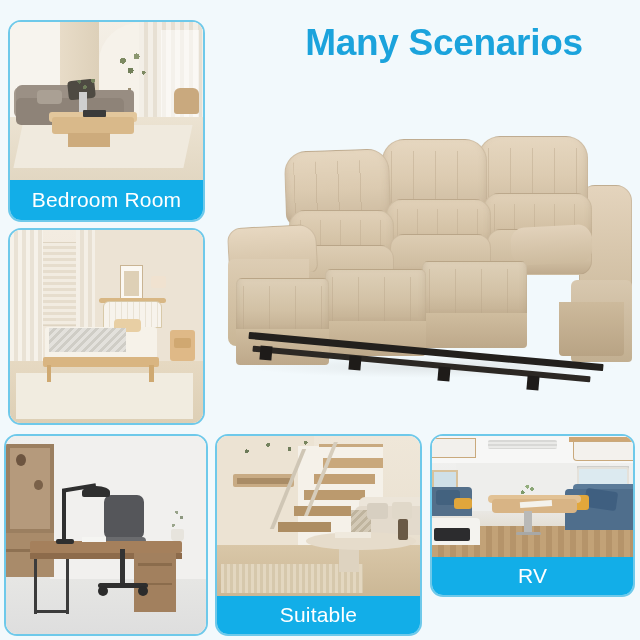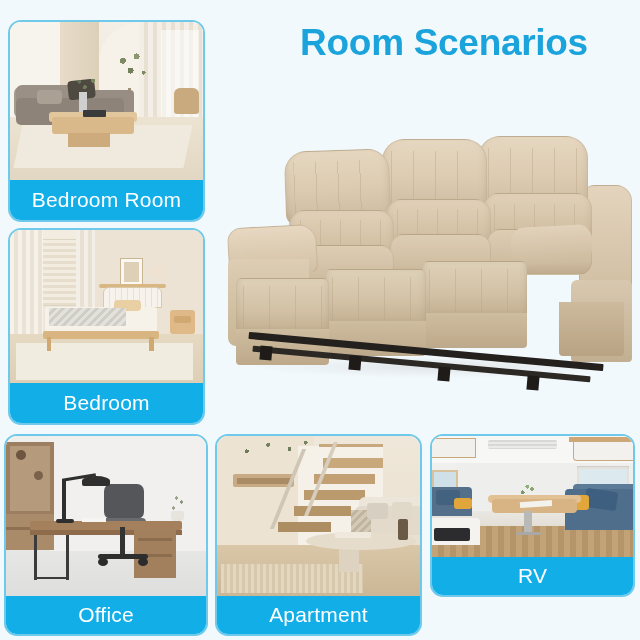--- a/index.html
+++ b/index.html
@@ -310,21 +310,21 @@
   .sf-rf2   { left:30%; top:84%; width:3%; height:5%; background:#1e1b19; transform:rotate(5deg); }
   .sf-rf3   { left:52%; top:88%; width:3%; height:5%; background:#1e1b19; transform:rotate(5deg); }
   .sf-rf4   { left:74%; top:91%; width:3%; height:5%; background:#1e1b19; transform:rotate(5deg); }
 </style>
 </head>
 <body>
 
 <div id="stage">
 
   <h1 class="title">
-    <span class="l2">Room Scenarios</span>
+    <span class="l2">Many Scenarios</span>
   </h1>
 
   <div class="card" id="card-living">
     <div class="photo">
       <div class="scene">
         <div class="el lr-bg"></div>
         <div class="el lr-wallL"></div>
         <div class="el lr-wallPanel"></div>
         <div class="el lr-arch"></div>
         <div class="el lr-curtain"></div>
@@ -369,21 +369,20 @@
         <div class="el bd-stand"></div>
         <div class="el bd-standD"></div>
         <div class="el bd-bed"></div>
         <div class="el bd-pillow"></div>
         <div class="el bd-quilt"></div>
         <div class="el bd-frame"></div>
         <div class="el bd-legL"></div>
         <div class="el bd-legR"></div>
       </div>
     </div>
-    <div class="label">Bedroom</div>
   </div>
 
   <div class="card" id="card-office">
     <div class="photo">
       <div class="scene">
         <div class="el of-bg"></div>
         <div class="el of-wall"></div>
         <div class="el of-shelf"></div>
         <div class="el of-sh-in"></div>
         <div class="el of-ball1"></div>
@@ -406,21 +405,20 @@
         <div class="el of-pedL2"></div>
         <div class="el of-legL"></div>
         <div class="el of-legL2"></div>
         <div class="el of-legBar"></div>
         <div class="el of-chPost"></div>
         <div class="el of-chBase"></div>
         <div class="el of-chW1"></div>
         <div class="el of-chW2"></div>
       </div>
     </div>
-    <div class="label">Office</div>
   </div>
 
   <div class="card" id="card-apartment">
     <div class="photo">
       <div class="scene">
         <div class="el ap-bg"></div>
         <div class="el ap-wall"></div>
         <div class="el ap-stairW"></div>
         <div class="el ap-niche"></div>
         <div class="el ap-nicheIn"></div>
@@ -439,21 +437,21 @@
         <div class="el ap-sofa"></div>
         <div class="el ap-throw"></div>
         <div class="el ap-pil1"></div>
         <div class="el ap-pil2"></div>
         <div class="el ap-tableLeg"></div>
         <div class="el ap-tableTop"></div>
         <div class="el ap-tbook"></div>
         <div class="el ap-bottle"></div>
       </div>
     </div>
-    <div class="label">Apartment</div>
+    <div class="label">Suitable</div>
   </div>
 
   <div class="card" id="card-rv">
     <div class="photo">
       <div class="scene">
         <div class="el rv-bg"></div>
         <div class="el rv-wall"></div>
         <div class="el rv-ceil"></div>
         <div class="el rv-vent"></div>
         <div class="el rv-cabL"></div>

